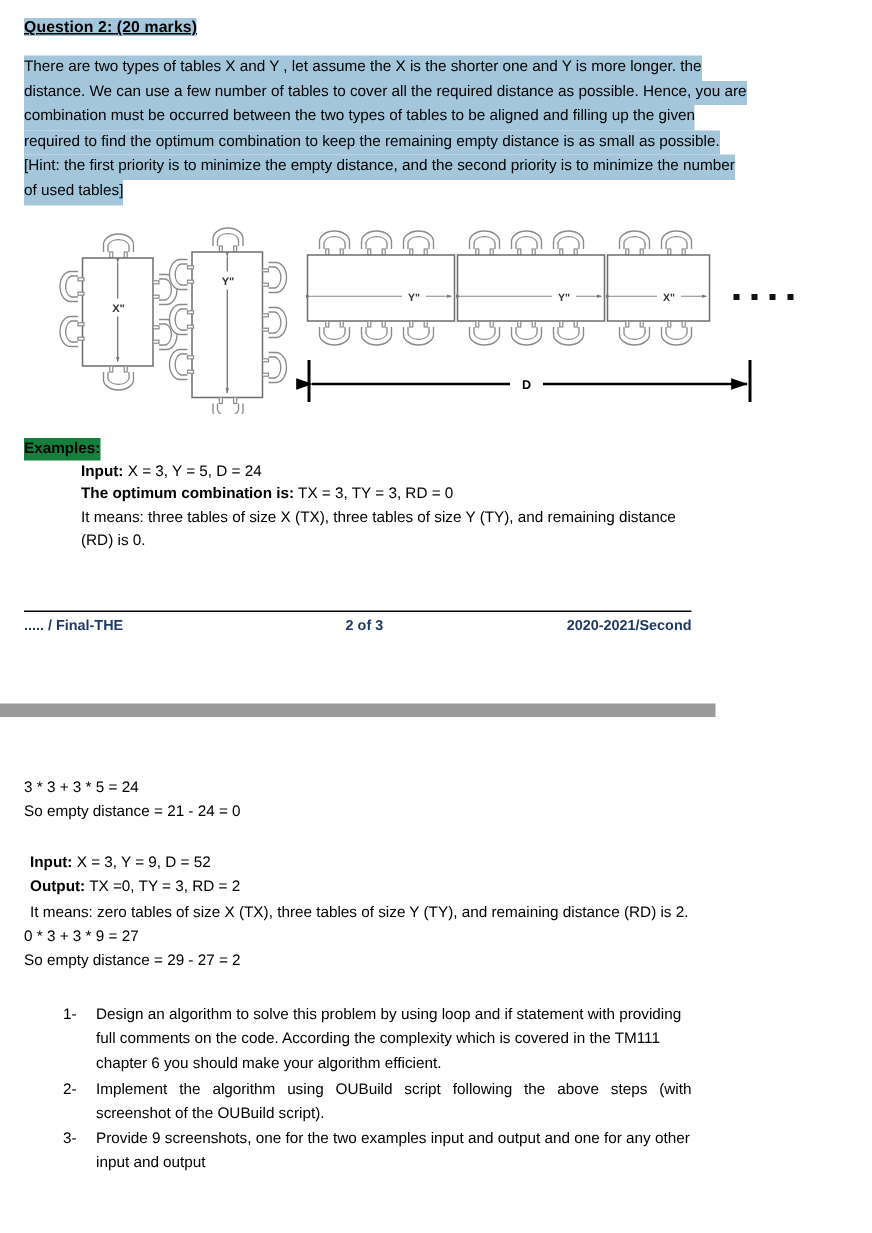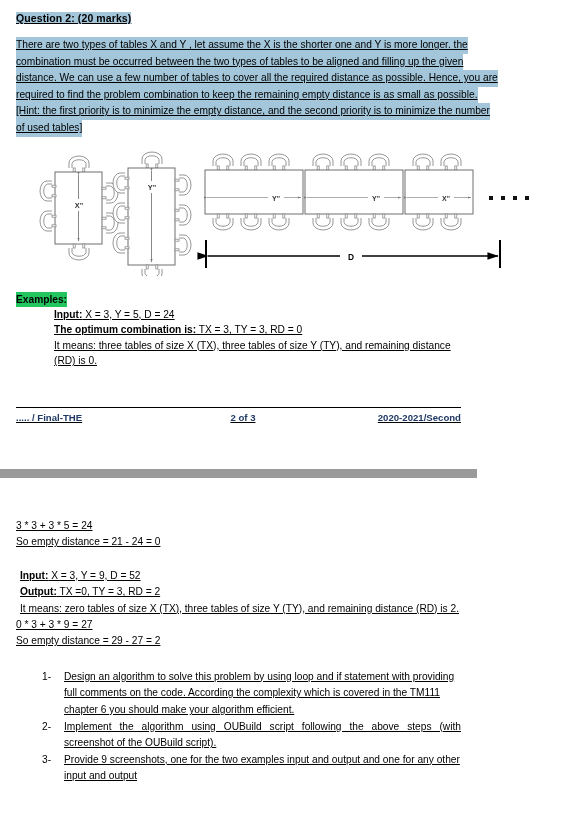--- a/index.html
+++ b/index.html
@@ -11,21 +11,20 @@
     width: 581px;
     height: 822px;
     font-family: "Liberation Sans", sans-serif;
     color: #000000;
     overflow: hidden;
     position: relative;
   }
   .page {
     position: relative;
     width: 477px;
-    text-decoration: underline;
   }
   .pad {
     padding: 0 16px;
   }
   .hl {
     background: #a3c6da;
   }
   .q-title {
     font-size: 10.5px;
     font-weight: bold;
@@ -60,21 +59,21 @@
     display: block;
   }
 
   
   .examples {
     margin-top: 18px;
   }
   .ex-head {
     font-size: 10.2px;
     font-weight: bold;
-    background: #22c55e;
+    background: #15803d;
     display: inline-block;
     line-height: 15px;
   }
   .ex-line {
     font-size: 10.2px;
     line-height: 15.6px;
     white-space: nowrap;
     padding-left: 38px;
   }
   .b { font-weight: bold; }
@@ -146,23 +145,23 @@
 <body>
 
 <div class="page">
 
   <div class="pad title-row">
     <span class="q-title hl">Question 2: (20 marks)</span>
   </div>
 
   <div class="pad para-lines">
     <span class="ln">There are two types of tables X and Y , let assume the X is the shorter one and Y is more longer. the</span>
+    <span class="ln">distance. We can use a few number of tables to cover all the required distance as possible. Hence, you are</span>
     <span class="ln">combination must be occurred between the two types of tables to be aligned and filling up the given</span>
-    <span class="ln">distance. We can use a few number of tables to cover all the required distance as possible. Hence, you are</span>
-    <span class="ln">required to find the problem combination to keep the remaining empty distance is as small as possible.</span>
+    <span class="ln">required to find the optimum combination to keep the remaining empty distance is as small as possible.</span>
     <span class="ln"> [Hint: the first priority is to minimize the empty distance, and the second priority is to minimize the number</span>
     <span class="ln">of used tables]</span>
   </div>
 
   <div class="diagram">
     <svg class="fig" width="581" height="125" viewBox="0 0 581 125">
       <defs>
 
         <g id="chair-up">
           <path d="M2,11 L2,6 A10,7 0 0 1 22,6 L22,11" fill="#ffffff" stroke="#8a8a8a" stroke-width="0.9"></path>

